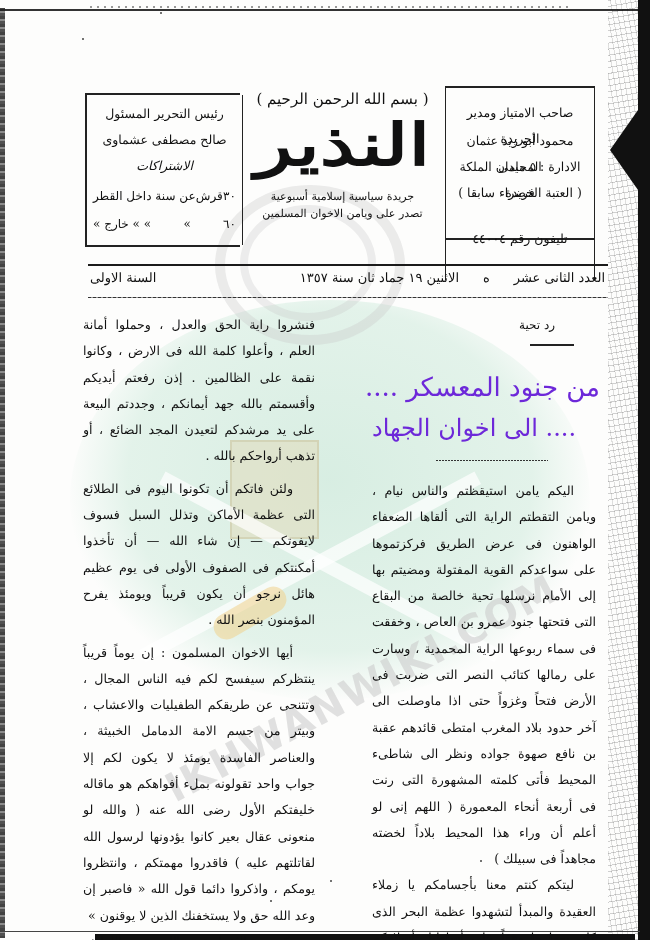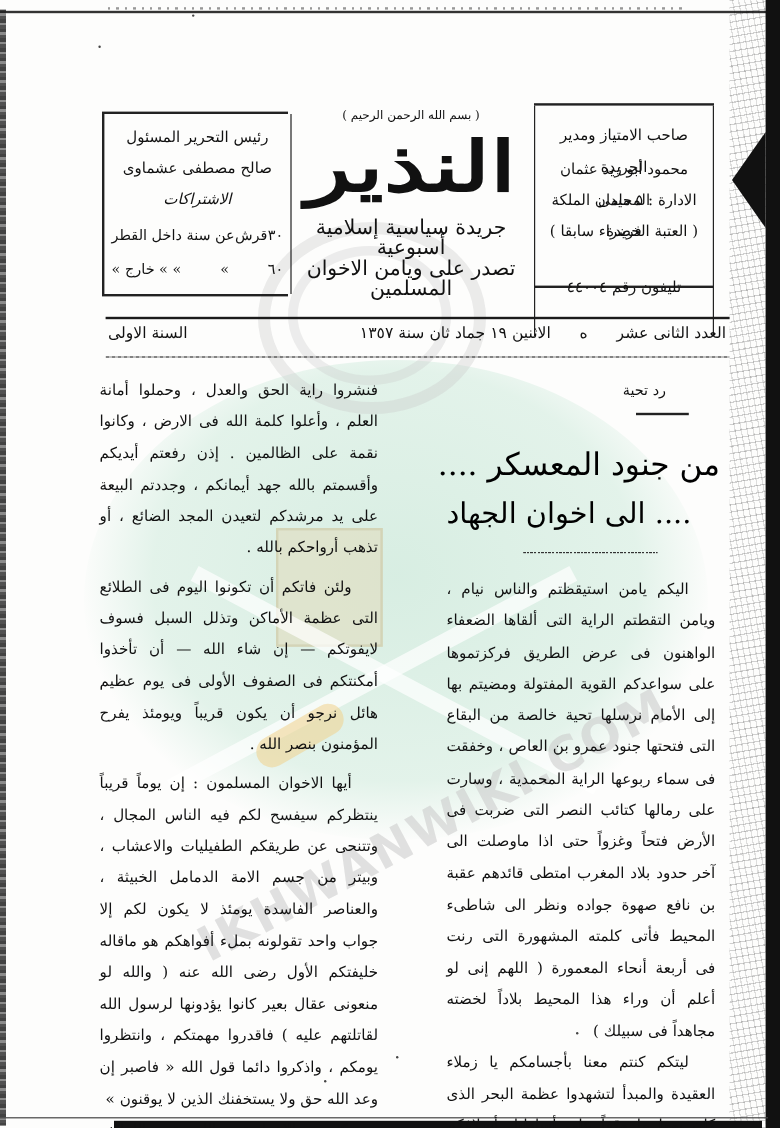--- a/index.html
+++ b/index.html
@@ -46,24 +46,24 @@
     font-family: "DejaVu Sans", sans-serif; font-weight: bold; font-size: 40px; letter-spacing: 2px;
     color: rgba(200,200,200,.55); text-align: center; }
   .box-line { position: absolute; height: 2px; background: #222; }
   .rtl { direction: rtl; text-align: center; font-family: "DejaVu Serif", serif; }
   .left-box { left: 85px; top: 95px; width: 155px; height: 150px; border-left: 2px solid #222; border-right: 1px solid #222;}
   .right-box { left: 445px; top: 88px; width: 148px; height: 192px; border-left: 1.5px solid #222; border-right: 1.5px solid #222;}
   .box-text { font-size: 12.5px; line-height: 26px; position: absolute; left: 0; right: 0; }
   .sub-row { display: flex; justify-content: space-between; direction: rtl; padding: 0 6px; font-size: 12px; }
 
   .masthead { position: absolute; left: 250px; top: 88px; width: 185px; text-align: center; }
-  .basmala { font-size: 10px; margin-top: 2px; }
+  .basmala { font-size: 15px; margin-top: 2px; }
   .title { font-family: "DejaVu Serif", serif; font-size: 58px; font-weight: bold; line-height: 70px;
     letter-spacing: -2px; transform: scaleX(1.35); margin-top: 2px; }
-  .tagline { font-size: 17px; line-height: 17px; margin-top: 8px; }
+  .tagline { font-size: 11px; line-height: 17px; margin-top: 8px; }
 
   .rule { position: absolute; height: 2px; background: #1b1b1b; }
   .rule-dotted { position: absolute; height: 1px; background: repeating-linear-gradient(90deg, #333 0 3px, #999 3px 5px); }
 
   .issue-line { position: absolute; left: 90px; top: 270px; width: 515px; display: flex;
     direction: rtl; font-size: 13px; font-family: "DejaVu Serif", serif; }
   .issue-number { margin-right: 0; }
   .issue-dot { margin: 0 24px 0 24px; }
   .issue-date { }
   .issue-year { margin-right: auto; }
@@ -71,21 +71,21 @@
   .col { position: absolute; direction: rtl; text-align: justify; text-align-last: right;
     font-family: "DejaVu Serif", serif; font-size: 12.6px; line-height: 26.3px; }
   .col p { margin: 0; }
   .col-right { left: 372px; top: 478px; width: 224px; }
   .col-left  { left: 83px; top: 312px; width: 232px; }
   .para-indent { text-indent: 22px; }
 
   .kicker { position: absolute; left: 500px; top: 318px; width: 74px; text-align: center; font-size: 12px;
     direction: rtl; font-family: "DejaVu Serif", serif; }
   .kicker-underline { position: absolute; left: 530px; top: 344px; width: 44px; height: 1.5px; background: #222; }
-  .headline { position: absolute; direction: rtl; font-family: "DejaVu Serif", serif; color: #000000; }
+  .headline { position: absolute; direction: rtl; font-family: "DejaVu Serif", serif; color: #6d28d9; }
   .headline-1 { left: 360px; top: 372px; width: 240px; font-size: 26px; text-align: right; }
   .headline-2 { left: 372px; top: 414px; width: 222px; font-size: 24px; text-align: left; }
   .headline-rule { position: absolute; left: 436px; top: 460px; width: 112px; height: 1px;
     background: repeating-linear-gradient(90deg, #333 0 2px, transparent 2px 3px); }
 
   .signature { display: flex; justify-content: space-between; direction: rtl; }
   .speck { position: absolute; width: 2px; height: 2px; background: #444; border-radius: 50%; }
 </style>
 </head>
 <body>

